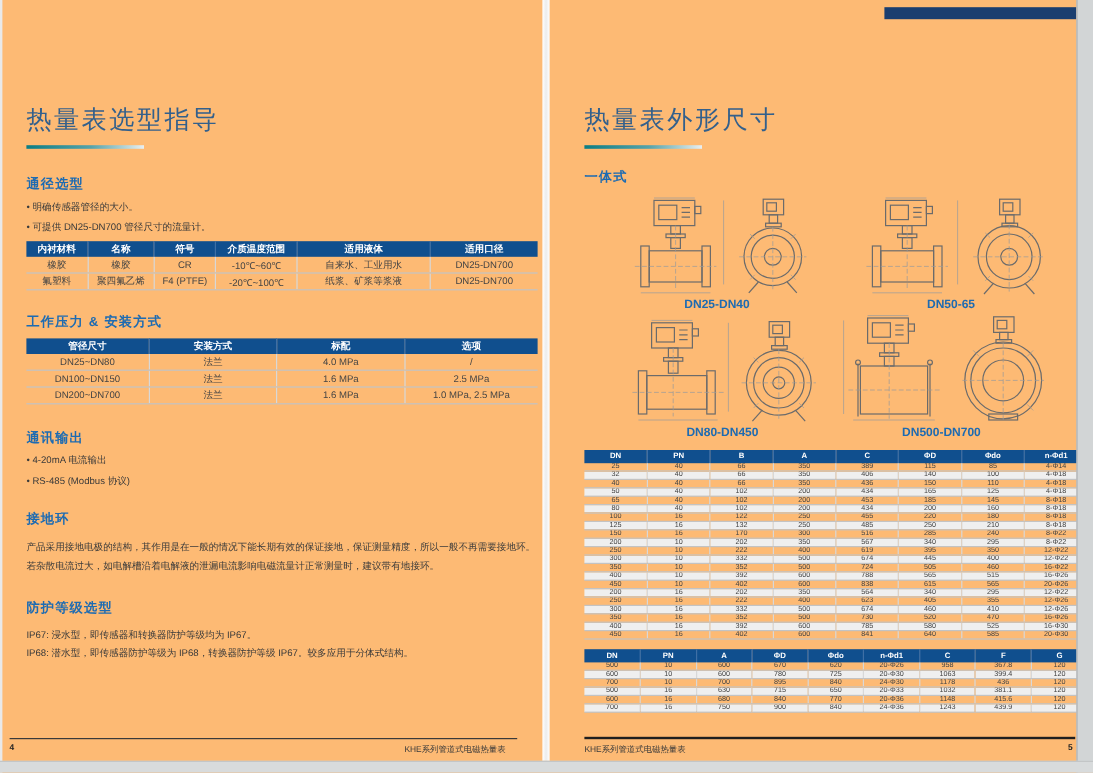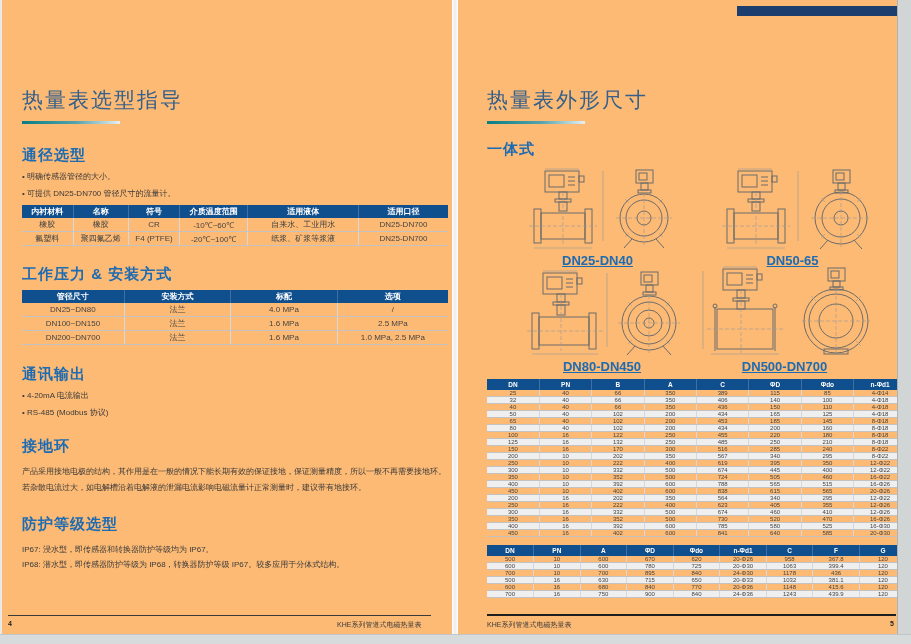--- a/index.html
+++ b/index.html
@@ -14,21 +14,21 @@
   .top-banner { position:absolute; left:737px; top:6px; width:160px; height:10px; background:#1b3e6f; }
 
   
   .lp { position:absolute; left:22px; top:86px; width:426px; }
   .rp { position:absolute; left:487px; top:86px; width:419px; }
 
   .page-title { font-size:21px; font-weight:500; color:#33608c; letter-spacing:2px; }
   .title-rule { width:98px; height:3px; margin-top:7px;
                 background:linear-gradient(90deg,#0a7d84,#55a3aa 55%,#e9eff1); }
 
-  .sec-h { font-size:15px; font-weight:bold; color:#1d6bb2; letter-spacing:1px; }
+  .sec-h { font-size:11px; font-weight:bold; color:#1d6bb2; letter-spacing:1px; }
   .mt-lg { margin-top:22px; } .mt-md { margin-top:19px; } .mt-sm { margin-top:6px; }
 
   ul.bullets { list-style:none; margin-top:4px; }
   ul.bullets li { font-size:8px; color:#3a3a3a; margin-top:6px; }
   ul.bullets li::before { content:"• "; color:#3a3a3a; }
 
   table { border-collapse:collapse; width:100%; table-layout:fixed; }
   th { background:#104f8e; color:#fff; font-weight:bold; text-align:center;
        border-left:1px solid #3f6fa5; }
   th:first-child { border-left:none; }
@@ -46,21 +46,21 @@
   .two-col { display:flex; margin-top:20px; }
   .two-col .col { width:182px; }
 
   .para { font-size:8px; color:#3a3a3a; line-height:16px; margin-top:8px; }
   .lines { font-size:8px; color:#3a3a3a; line-height:15px; margin-top:8px; }
 
   
   .diagrams { position:relative; height:210px; margin-top:6px; }
   .dgroup { position:absolute; text-align:center; }
   .dgroup svg { vertical-align:bottom; }
-  .dlabel { font-size:13px; font-weight:bold; color:#1d6bb2; margin-top:2px;text-decoration:underline; }
+  .dlabel { font-size:10px; font-weight:bold; color:#1d6bb2; margin-top:2px; }
   .dg1 { left:28px;  top:2px;   width:165px; }
   .dg2 { left:218px; top:2px;   width:175px; }
   .dg3 { left:30px;  top:104px; width:170px; }
   .dg4 { left:205px; top:100px; width:185px; }
   .dwg { stroke:#6b6b6b; fill:none; stroke-width:1; }
   .dwg-thin { stroke:#9a9a9a; fill:none; stroke-width:0.6; }
 
   
   .f-line { position:absolute; height:1px; background:#3a3a3a; }
   .f-line.left  { left:8px;  top:615px; width:423px; }

